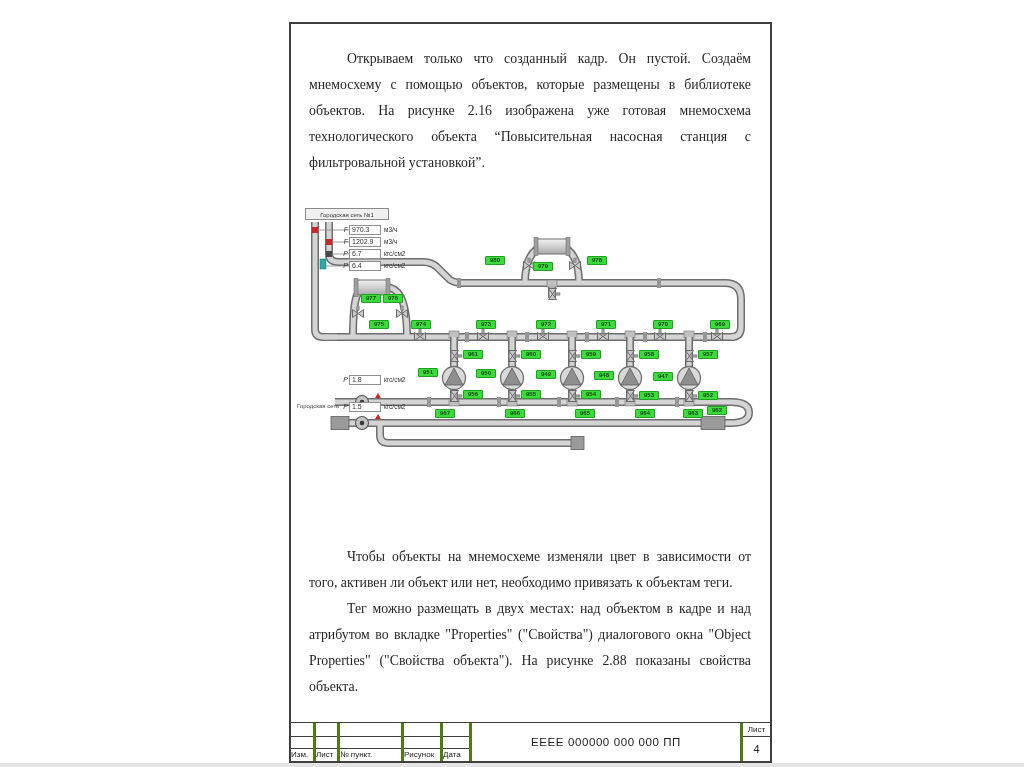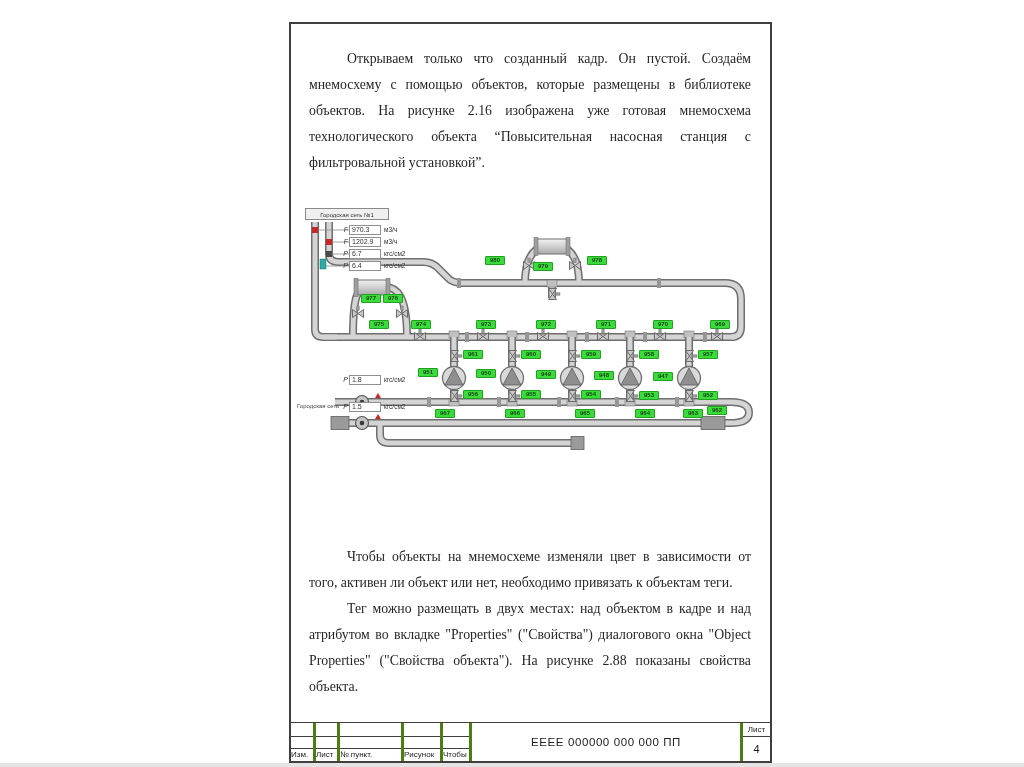--- a/index.html
+++ b/index.html
@@ -320,21 +320,21 @@
       <div class="flabel">№ пункт.</div>
     </div>
     <div class="fcol" style="width:39px;">
       <div class="frow"></div>
       <div class="frow2"></div>
       <div class="flabel">Рисунок</div>
     </div>
     <div class="fcol" style="width:29px;">
       <div class="frow"></div>
       <div class="frow2"></div>
-      <div class="flabel">Чтобы</div>
+      <div class="flabel">Дата</div>
     </div>
     <div class="fcol fbig" style="flex:1;">
       <span>ЕЕЕЕ 000000 000 000 ПП</span>
     </div>
     <div class="fright">
       <div class="sheet-lbl">Лист</div>
       <div class="sheet-num">4</div>
     </div>
   </div>
 </div>

